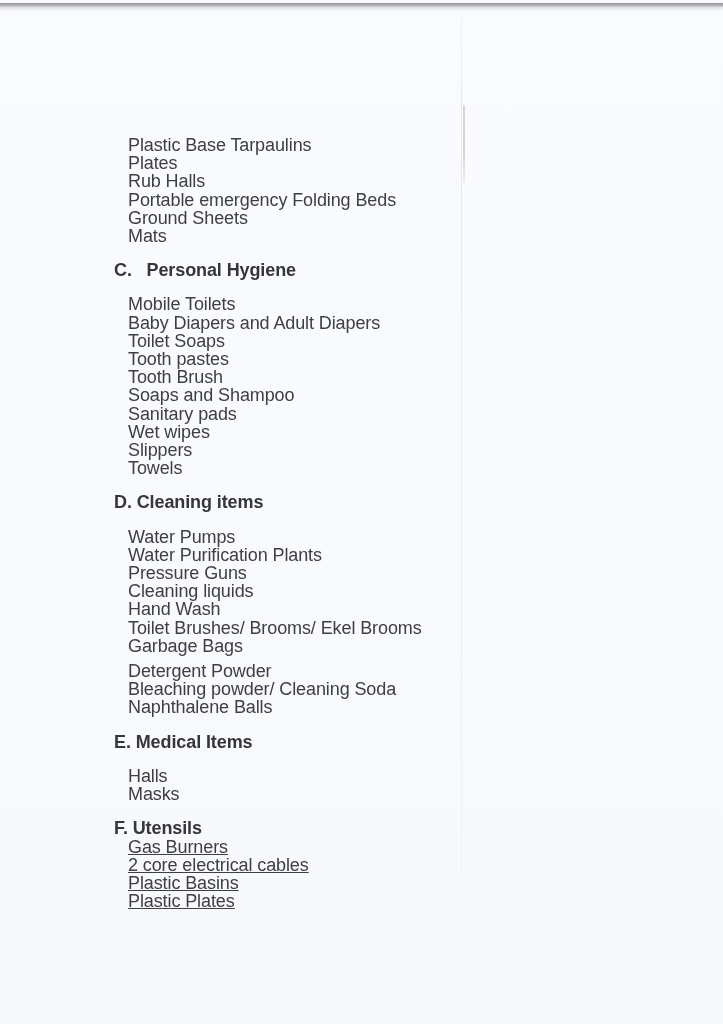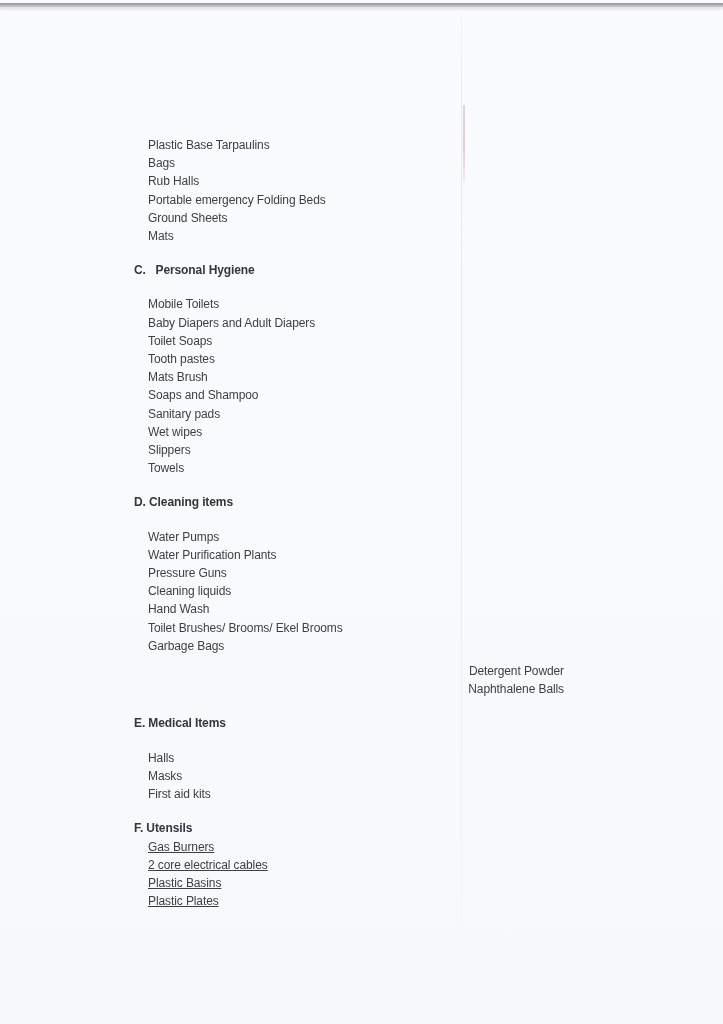--- a/index.html
+++ b/index.html
@@ -53,98 +53,97 @@
       rgba(170,170,180,0.45) 0%,
       rgba(205,165,180,0.55) 55%,
       rgba(205,165,180,0.15) 100%);
     border-radius: 1px;
   }
   .content {
     position: absolute;
     left: 114px;
     top: 136px;
     width: 430px;
-    font-size: 12px;
+    font-size: 18px;
     letter-spacing: -0.1px;
     color: #3d3e46;
-    margin-left: 20px;
   }
   .section { margin: 0; }
   .heading {
     margin-top: 16px;
     line-height: 18.2px;
     font-weight: 700;
     color: #34353d;
     white-space: pre;
   }
   .item-group { margin-top: 16px; }
-  .item-group + .item-group { margin-top: 7px; text-align: right; }
+  .item-group + .item-group { margin-top: 7px; }
   .section:first-child .item-group { margin-top: 0; }
   .section:last-child .item-group { margin-top: 0; text-decoration: underline; }
   .item {
     line-height: 18.2px;
     padding-left: 14px;
     white-space: pre;
   }
 </style>
 </head>
 <body>
 
 <div class="page">
   <div class="scan-top-band"></div>
   <div class="crease"></div>
   <div class="pink-line"></div>
   <div class="content" id="content">
       <div class="section">
         <div class="item-group">
           <div class="item">Plastic Base Tarpaulins</div>
-          <div class="item">Bags</div>
+          <div class="item">Plates</div>
           <div class="item">Rub Halls</div>
           <div class="item">Portable emergency Folding Beds</div>
           <div class="item">Ground Sheets</div>
           <div class="item">Mats</div>
         </div>
       </div>
       <div class="section">
         <div class="heading">C.   Personal Hygiene</div>
         <div class="item-group">
           <div class="item">Mobile Toilets</div>
           <div class="item">Baby Diapers and Adult Diapers</div>
           <div class="item">Toilet Soaps</div>
           <div class="item">Tooth pastes</div>
-          <div class="item">Mats Brush</div>
+          <div class="item">Tooth Brush</div>
           <div class="item">Soaps and Shampoo</div>
           <div class="item">Sanitary pads</div>
           <div class="item">Wet wipes</div>
           <div class="item">Slippers</div>
           <div class="item">Towels</div>
         </div>
       </div>
       <div class="section">
         <div class="heading">D. Cleaning items</div>
         <div class="item-group">
           <div class="item">Water Pumps</div>
           <div class="item">Water Purification Plants</div>
           <div class="item">Pressure Guns</div>
           <div class="item">Cleaning liquids</div>
           <div class="item">Hand Wash</div>
           <div class="item">Toilet Brushes/ Brooms/ Ekel Brooms</div>
           <div class="item">Garbage Bags</div>
         </div>
         <div class="item-group">
           <div class="item">Detergent Powder</div>
+          <div class="item">Bleaching powder/ Cleaning Soda</div>
           <div class="item">Naphthalene Balls</div>
         </div>
       </div>
       <div class="section">
         <div class="heading">E. Medical Items</div>
         <div class="item-group">
           <div class="item">Halls</div>
           <div class="item">Masks</div>
-          <div class="item">First aid kits</div>
         </div>
       </div>
       <div class="section">
         <div class="heading">F. Utensils</div>
         <div class="item-group">
           <div class="item">Gas Burners</div>
           <div class="item">2 core electrical cables</div>
           <div class="item">Plastic Basins</div>
           <div class="item">Plastic Plates</div>
         </div>

